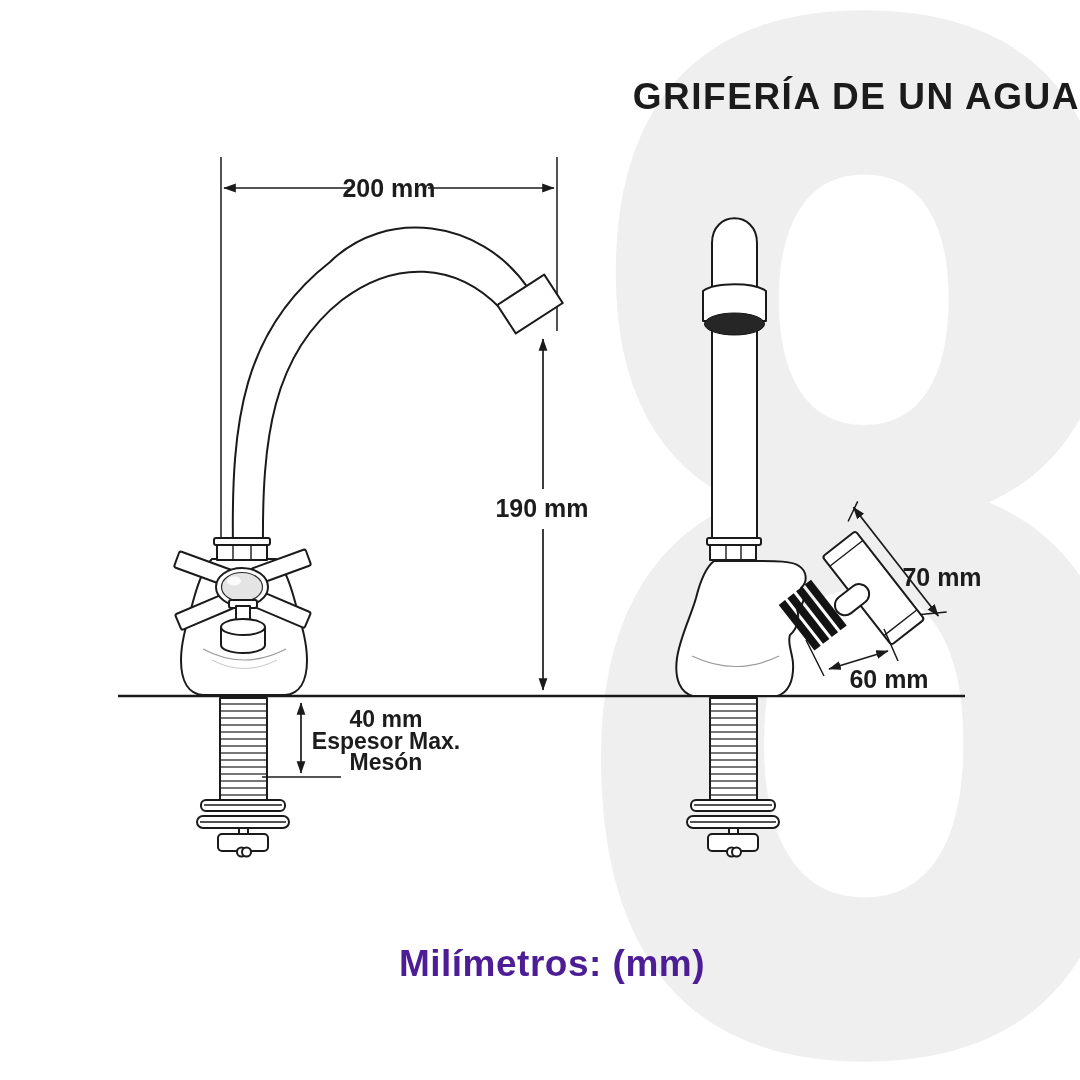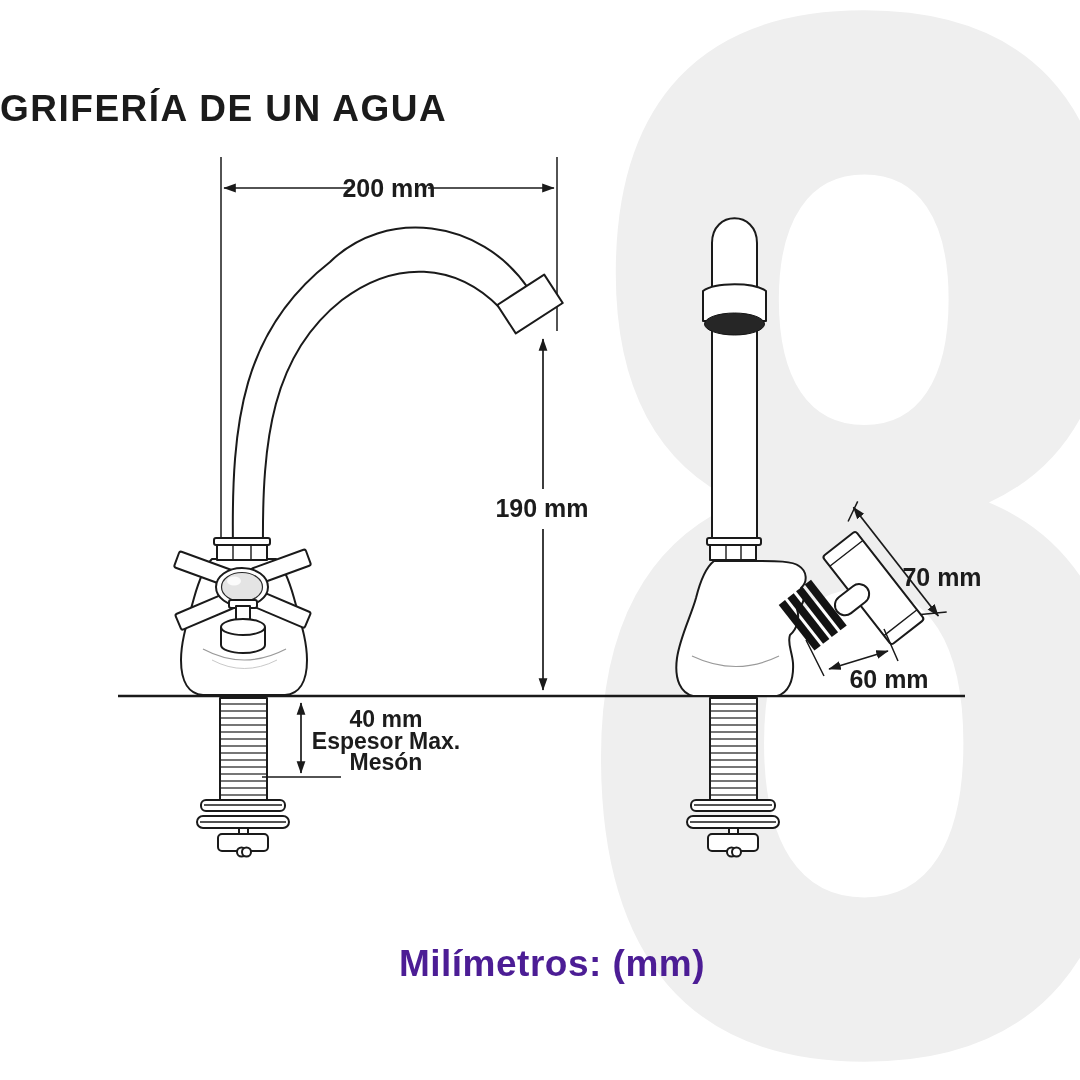--- a/index.html
+++ b/index.html
@@ -1,21 +1,21 @@
 <!DOCTYPE html>
 <html><head>
 <meta charset="utf-8">
 <style>
   html,body{margin:0;padding:0;background:#fff;}
   .canvas{
     position:relative;width:1080px;height:1080px;background:#ffffff;
     overflow:hidden;font-family:"Liberation Sans",sans-serif;
   }
   .title{
-    position:absolute;top:90px;left:0;width:1080px;text-align:left;
+    position:absolute;top:78px;left:0;width:1080px;text-align:right;
     font-size:37px;line-height:38px;font-weight:800;letter-spacing:1.5px;
     color:#1b1b1b;z-index:3;
   }
   .unit-note{
     position:absolute;top:944px;left:0;width:1080px;text-align:center;
     font-size:37px;line-height:40px;font-weight:800;letter-spacing:.5px;
     color:#4c1d95;z-index:3;margin-left:12px;
   }
   svg.diagram{position:absolute;left:0;top:0;z-index:1;}
   .fw{fill:#ffffff;stroke:#1a1a1a;stroke-width:2;stroke-linejoin:round;}

